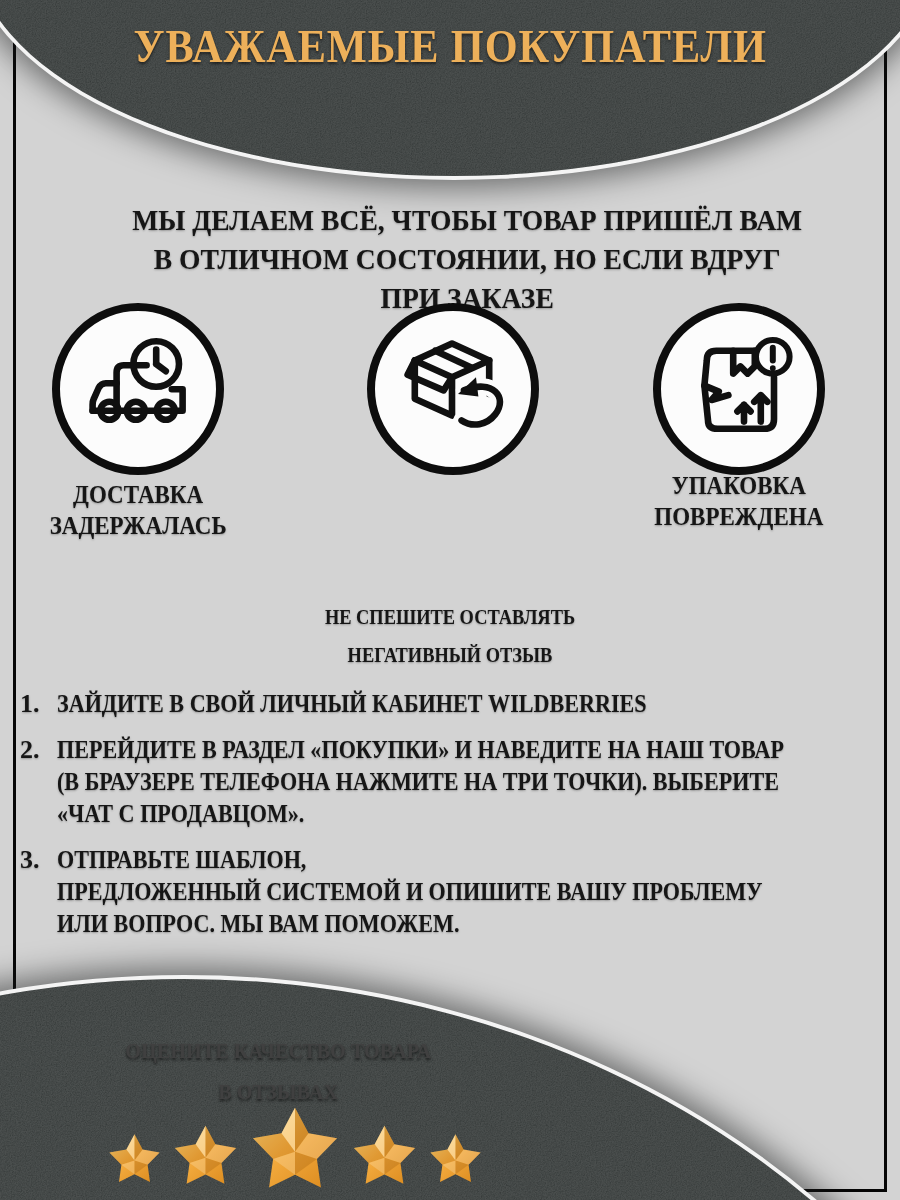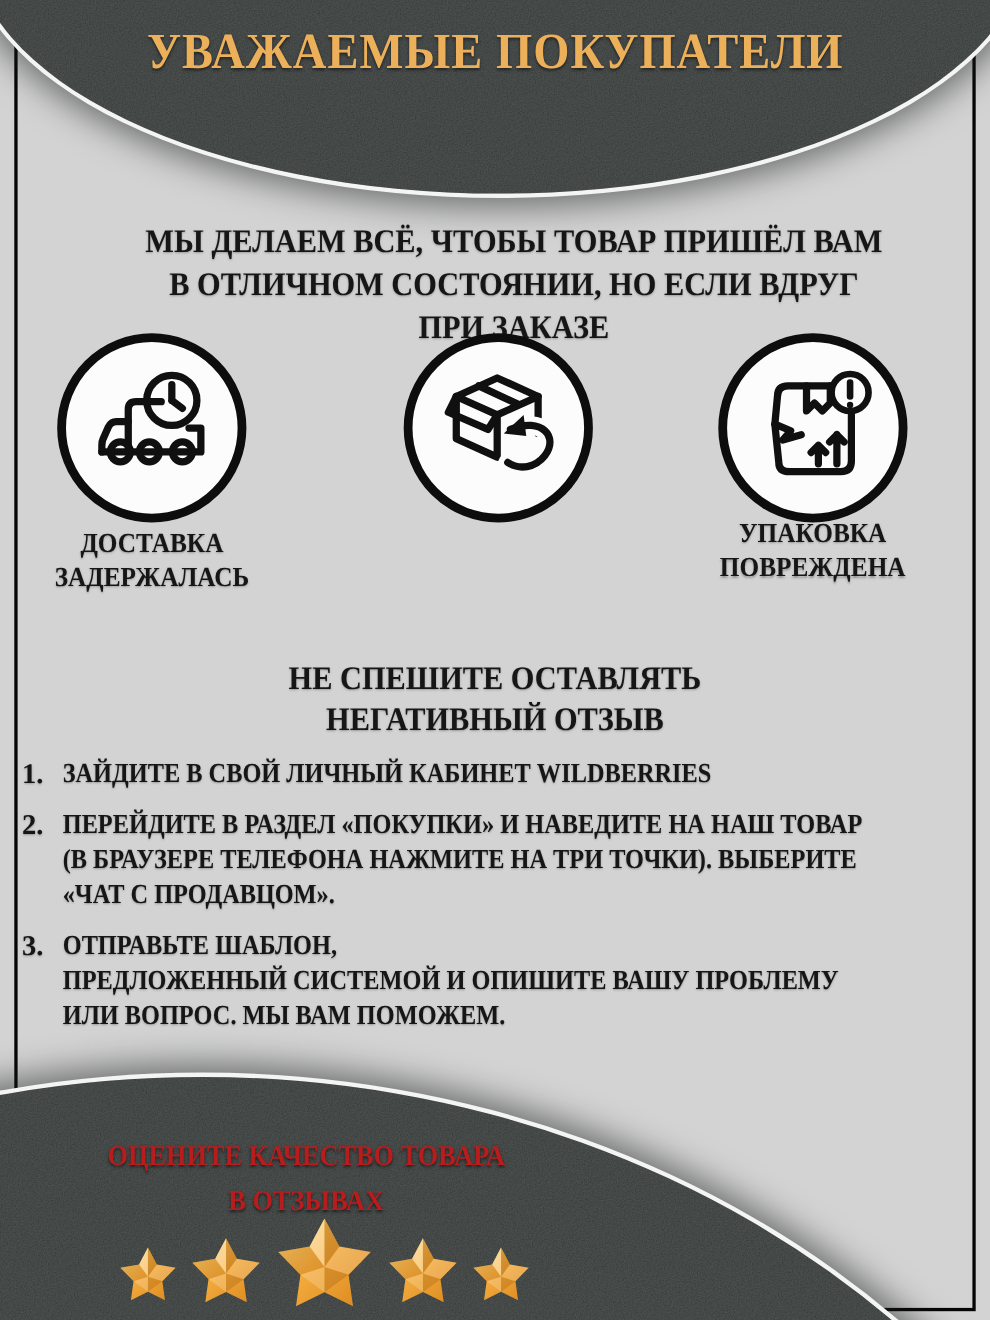--- a/index.html
+++ b/index.html
@@ -22,28 +22,28 @@
   .intro{left:17px;top:200px;width:900px;text-align:center;font-size:30px;line-height:39px;
          text-shadow:0 1px 2px rgba(40,40,40,.35);}
   .issues{left:0;top:303px;width:712px;height:280px;}
   .issue-circle{position:absolute;width:172px;height:172px;border-radius:50%;background:#fcfcfc;
                 border:8px solid #0d0d0d;box-sizing:border-box;}
   .issue-circle svg{position:absolute;left:17px;top:17px;width:120px;height:120px;}
   .c1{left:52px;top:0;} .c2{left:367px;top:0;} .c3{left:653px;top:0;}
   .issue-label{position:absolute;top:176px;width:280px;text-align:center;font-size:25px;line-height:31px;
                text-shadow:0 1px 2px rgba(40,40,40,.35);}
   .lb1{left:-2px;} .lb2{left:313px;} .lb3{left:599px;top:167px;}
-  .warning{left:0;top:598px;width:900px;text-align:center;font-size:30px;line-height:38px;
+  .warning{left:0;top:598px;width:900px;text-align:center;font-size:20px;line-height:38px;
            text-shadow:0 1px 2px rgba(40,40,40,.35);}
   .steps{left:20px;top:688px;width:860px;text-shadow:0 1px 2px rgba(40,40,40,.35);}
   .step{display:flex;align-items:flex-start;margin-bottom:14px;}
   .step-num{flex:0 0 37px;width:37px;font-size:26px;line-height:32px;}
   .step-text{font-size:25px;line-height:32px;width:945px;transform:scaleX(.885);transform-origin:0 0;}
-  .footer-text{left:6px;top:1030px;width:545px;text-align:center;font-size:26px;line-height:41px;
-               color:#b91c1c;text-shadow:0 2px 3px rgba(0,0,0,.6);}
+  .footer-text{left:6px;top:1030px;width:545px;text-align:center;font-size:22px;line-height:41px;
+               color:#404040;text-shadow:0 2px 3px rgba(0,0,0,.6);}
   .stars{position:absolute;left:20px;top:1104px;width:550px;display:flex;justify-content:center;
          align-items:flex-end;gap:10px;z-index:3;}
   .star-s{width:55px;height:55px;margin-bottom:9px;}
   .star-m{width:67px;height:67px;margin-bottom:6px;}
   .star-l{width:92px;height:92px;margin-bottom:0;}
   .ico{stroke:#101010;stroke-width:5.5;fill:none;stroke-linecap:round;stroke-linejoin:round;}
 </style>
 </head>
 <body>
 

